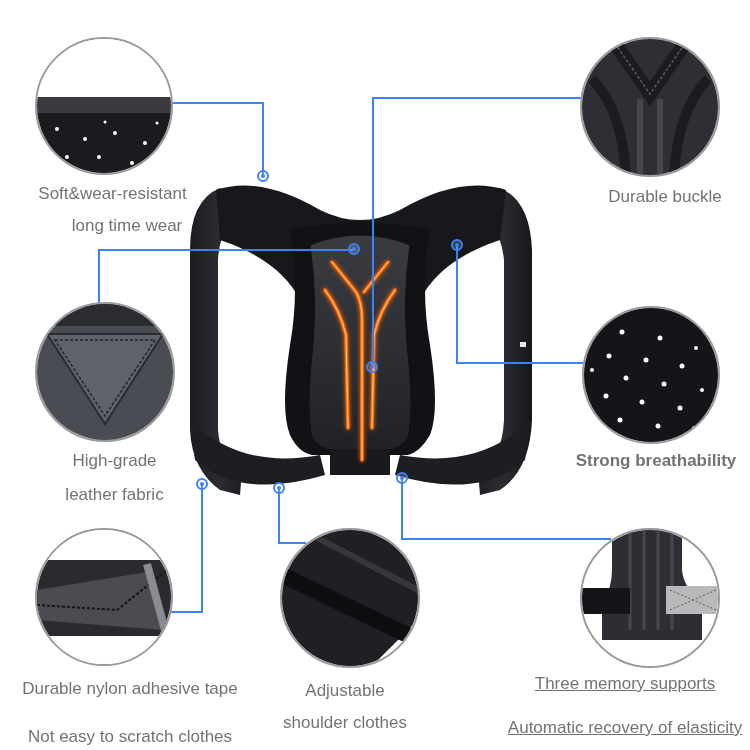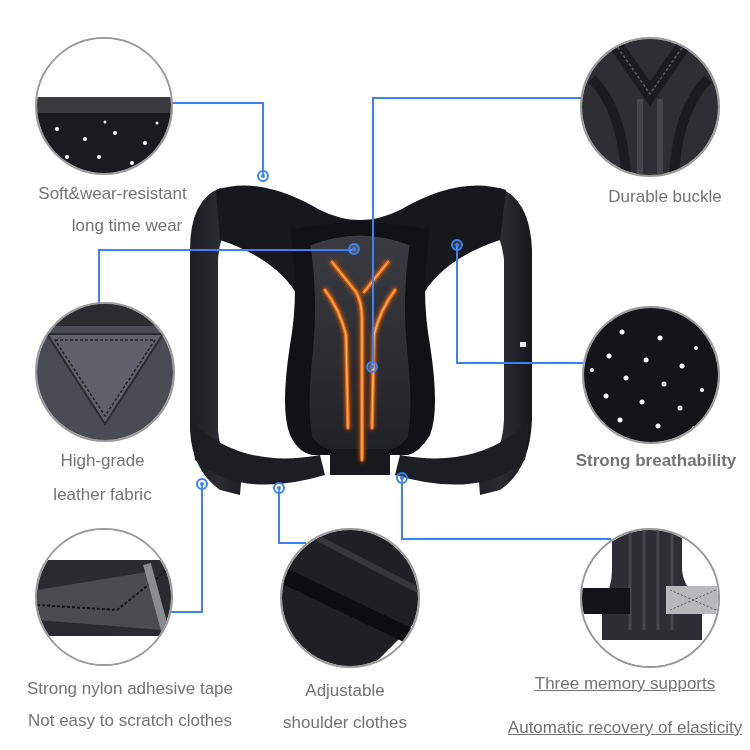--- a/index.html
+++ b/index.html
@@ -188,30 +188,30 @@
   </svg>
 </div>
 
 <div class="label" style="left:0;top:184px;width:225px;">
   <div>Soft&amp;wear-resistant</div>
   <div style="margin-top:12px;padding-left:29px;">long time wear</div>
 </div>
 <div class="label" style="left:575px;top:187px;width:180px;">
   <div>Durable buckle</div>
 </div>
-<div class="label" style="left:0;top:451px;width:205px;">
+<div class="label" style="left:12px;top:451px;width:205px;">
   <div>High-grade</div>
   <div style="margin-top:14px;">leather fabric</div>
 </div>
 <div class="label" style="left:562px;top:451px;width:188px;font-weight:bold;">
   <div>Strong breathability</div>
 </div>
 <div class="label" style="left:0;top:679px;width:260px;">
-  <div>Strong nylon adhesive tape</div>
-  <div style="margin-top:12px;">Not easy to scratch clothes</div>
+  <div>Durable nylon adhesive tape</div>
+  <div style="margin-top:28px;">Not easy to scratch clothes</div>
 </div>
 <div class="label" style="left:270px;top:681px;width:150px;">
   <div>Adjustable</div>
   <div style="margin-top:12px;">shoulder clothes</div>
 </div>
 <div class="label" style="left:484px;top:674px;width:282px;text-decoration:underline;">
   <div>Three memory supports</div>
   <div style="margin-top:24px;">Automatic recovery of elasticity</div>
 </div>
 

